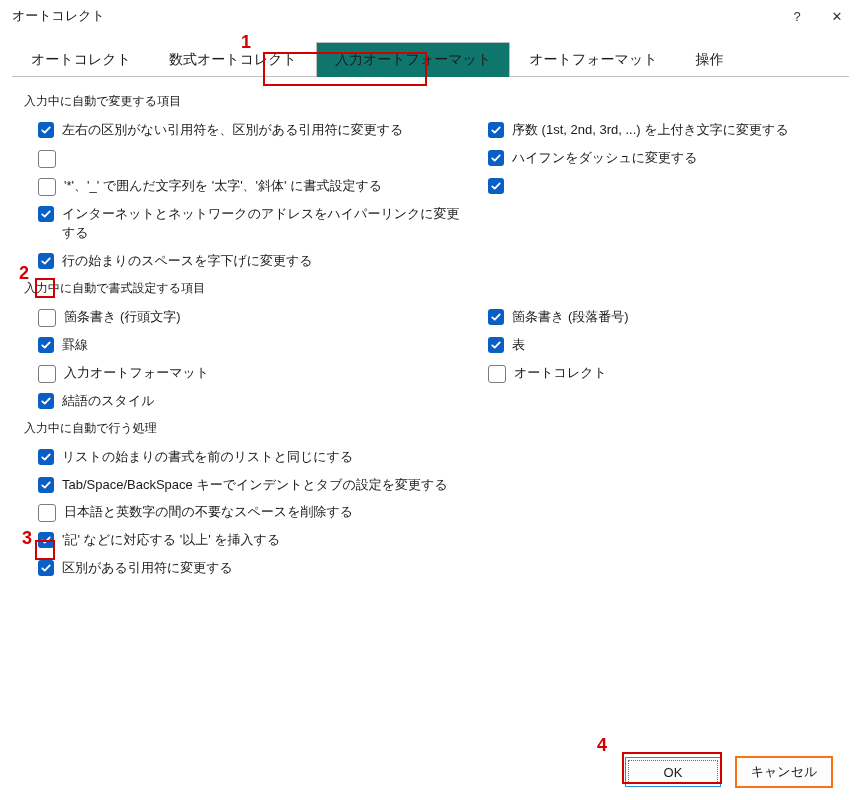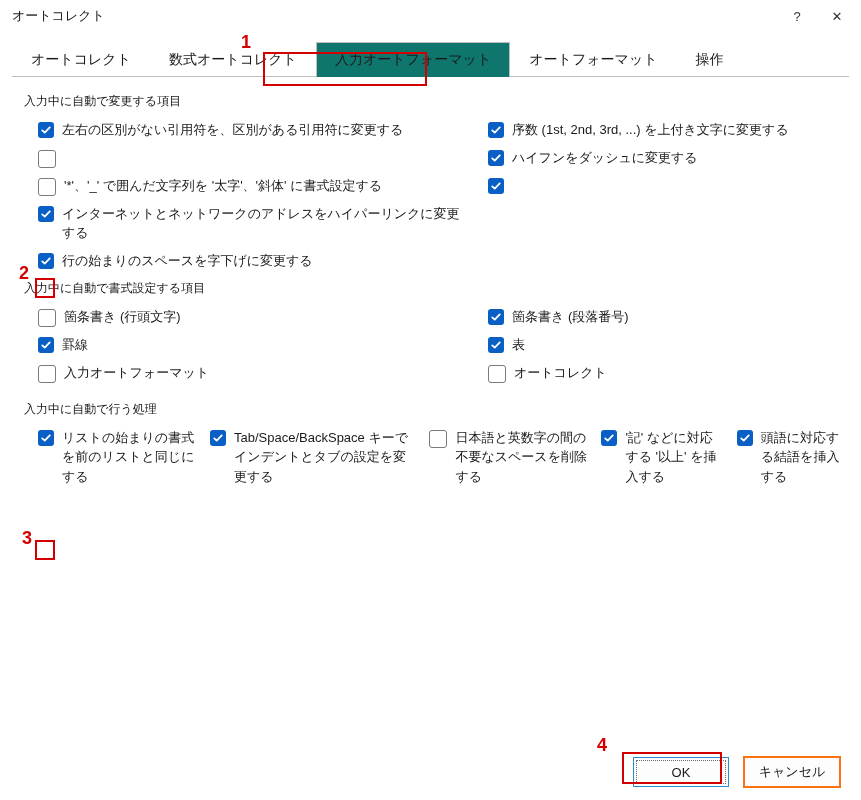--- a/index.html
+++ b/index.html
@@ -79,20 +79,22 @@
   }
   .opts2 {
     display: grid;
     grid-template-columns: 440px 1fr;
     column-gap: 10px;
     row-gap: 8px;
     margin-bottom: 10px;
   }
   .opts1 {
     display: flex;
+    flex-direction: column;
+    row-gap: 8px;
     margin-bottom: 10px;
   }
   .opt {
     display: flex;
     align-items: flex-start;
     gap: 8px;
     line-height: 1.5;
     padding-left: 14px;
   }
   .chk {
@@ -122,21 +124,21 @@
     stroke-width: 2.4;
     fill: none;
     stroke-linecap: round;
     stroke-linejoin: round;
   }
   .footer {
     height: 56px;
     display: flex;
     align-items: center;
     justify-content: flex-end;
-    padding: 0 20px;
+    padding: 0 28px;
   }
   .btn {
     min-width: 94px;
     height: 28px;
     border: 2px solid #f97316;
     background: #fdfdfd;
     font-size: 13px;
     display: flex;
     align-items: center;
     justify-content: center;
@@ -279,20 +281,28 @@
           <span>表</span>
         </div>
         <div class="opt">
           <span class="chk off"></span>
           <span>入力オートフォーマット</span>
         </div>
         <div class="opt">
           <span class="chk off"></span>
           <span>オートコレクト</span>
         </div>
+        <div class="opt">
+          <span class="chk on">
+            <svg viewBox="0 0 16 16">
+              <path d="M3 8.5 L6.3 11.5 L13 4.5"></path>
+            </svg>
+          </span>
+          <span>結語のスタイル</span>
+        </div>
         <div></div>
       </div>
 
     <div class="group-title">入力中に自動で行う処理</div>
     <div class="opts1" id="list-process">
         <div class="opt">
           <span class="chk on">
             <svg viewBox="0 0 16 16">
               <path d="M3 8.5 L6.3 11.5 L13 4.5"></path>
             </svg>
@@ -318,21 +328,21 @@
             </svg>
           </span>
           <span>'記' などに対応する '以上' を挿入する</span>
         </div>
         <div class="opt">
           <span class="chk on">
             <svg viewBox="0 0 16 16">
               <path d="M3 8.5 L6.3 11.5 L13 4.5"></path>
             </svg>
           </span>
-          <span>頭語に対応する結語を挿入する</span>
+          <span>区別がある引用符に変更する</span>
         </div>
       </div>
 
   </div>
 
   <div class="footer">
     <div class="btn default">OK</div>
     <div class="btn">キャンセル</div>
   </div>
 

